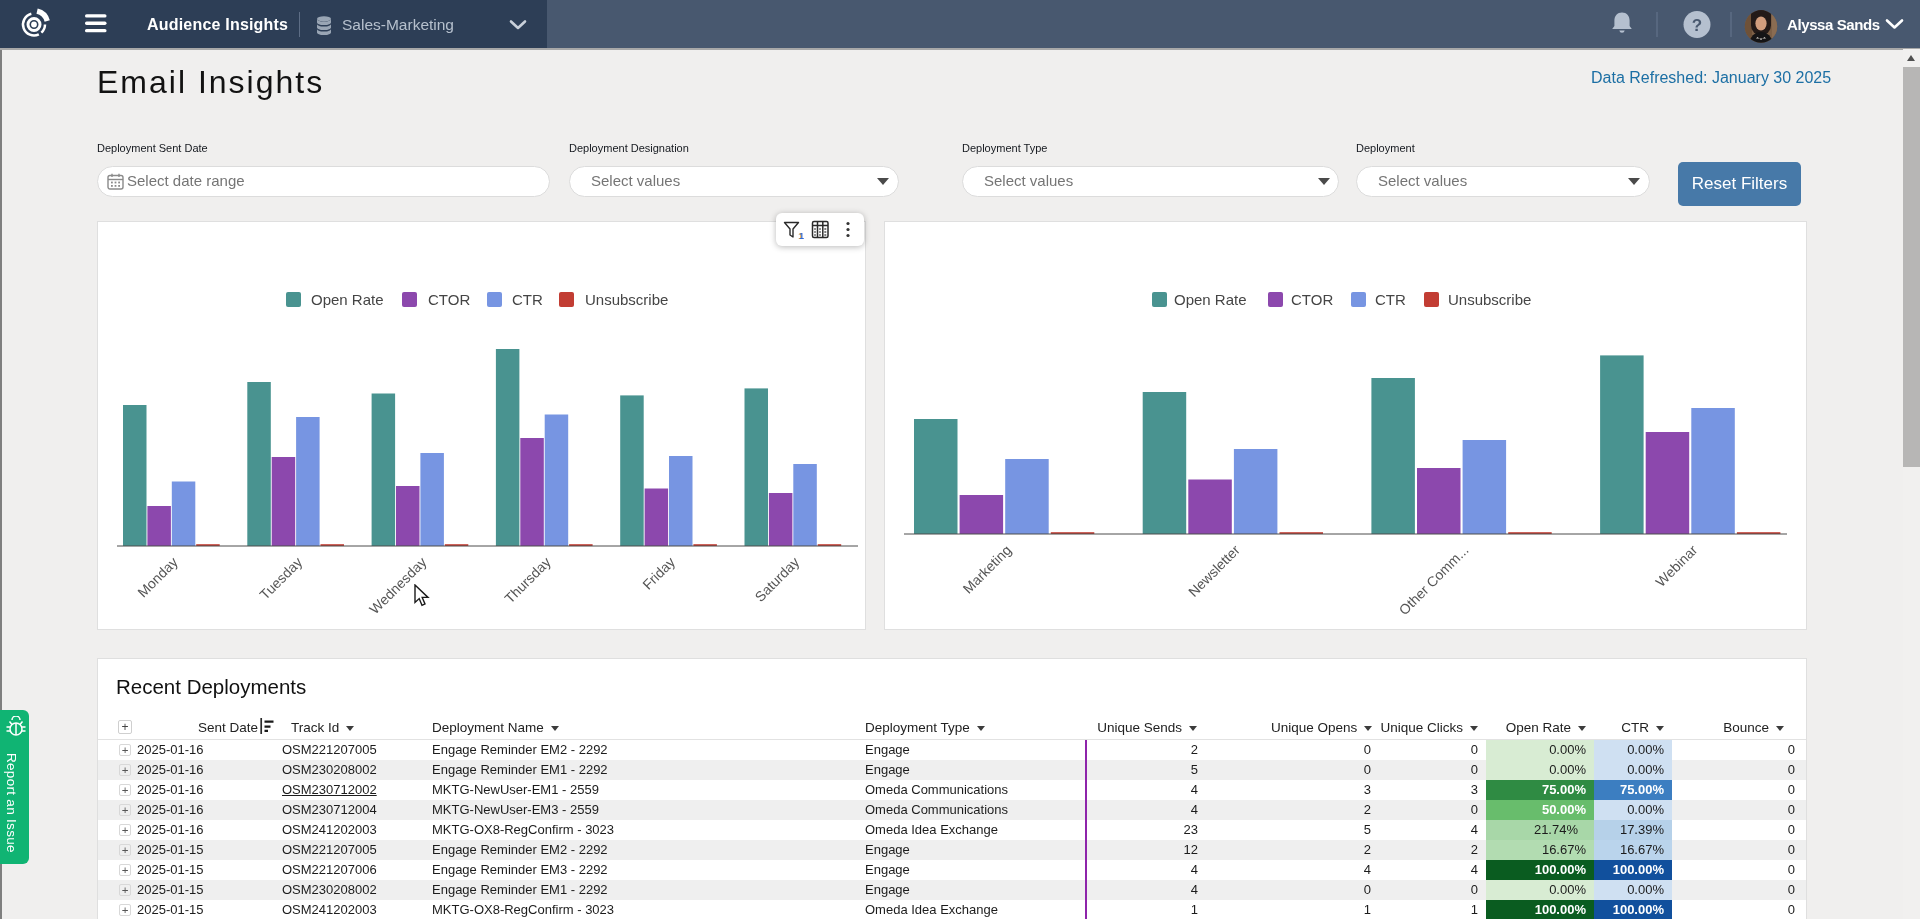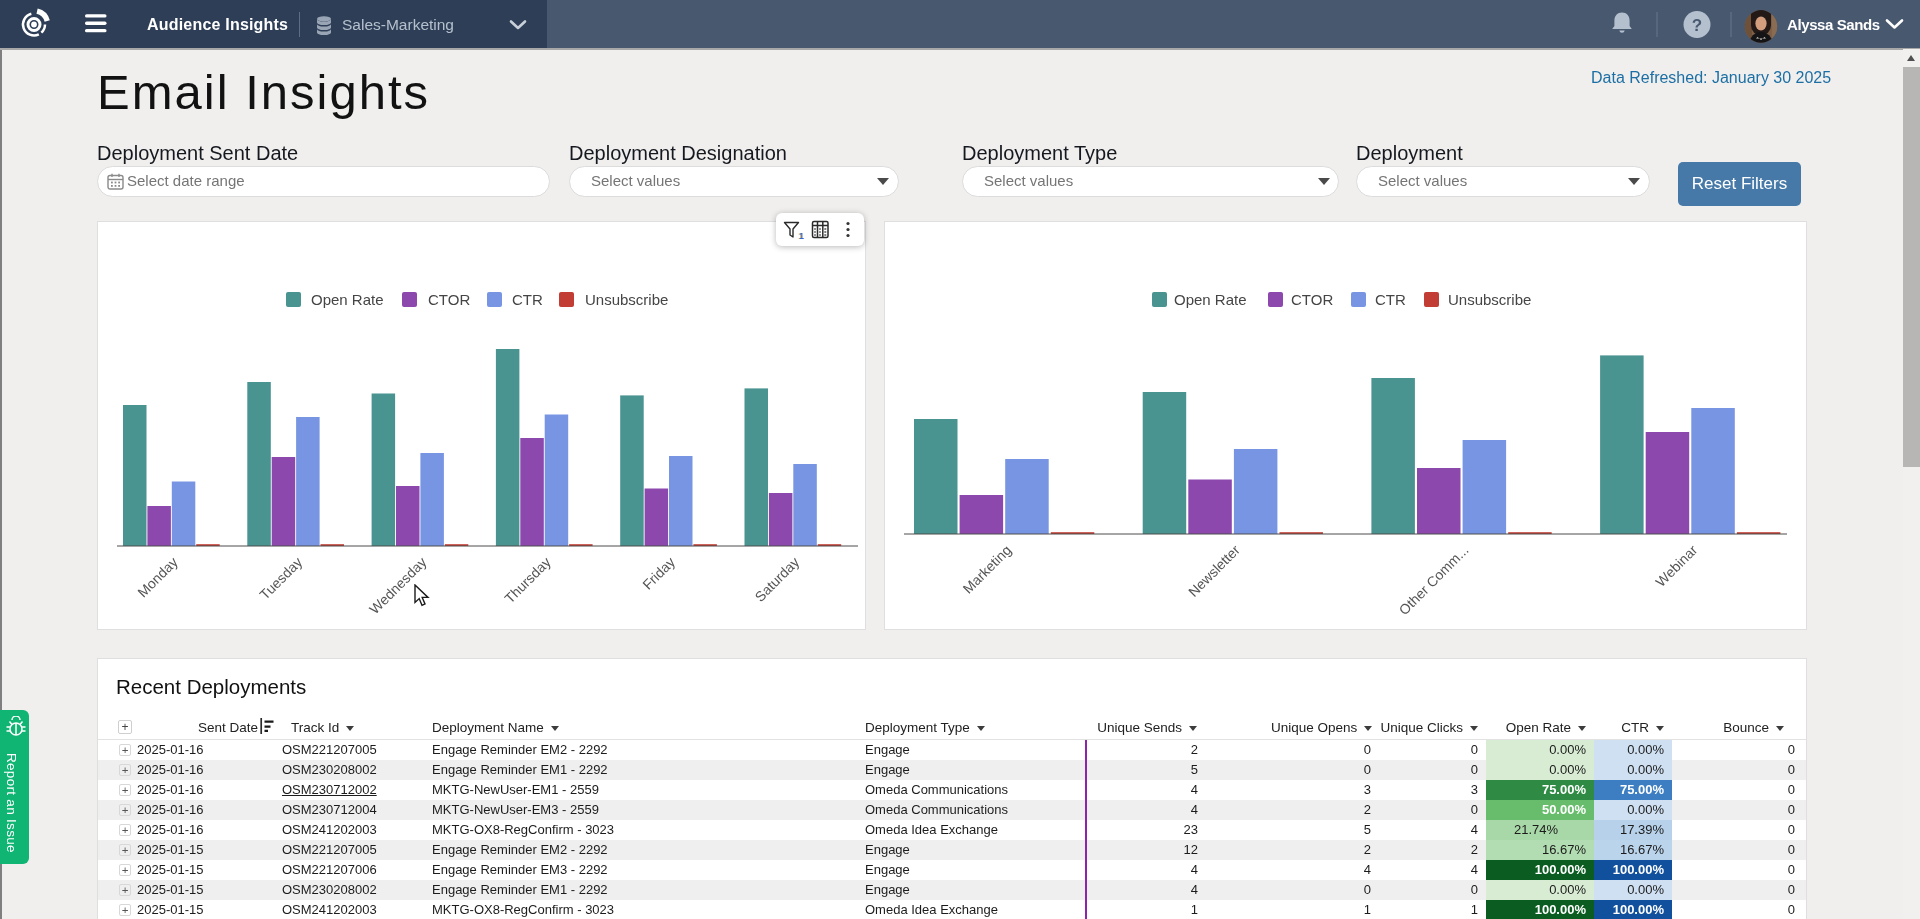--- a/index.html
+++ b/index.html
@@ -7,23 +7,23 @@
 .abs { position:absolute; }
 #root { position:relative; width:1920px; height:919px; }
 
 #nav { position:absolute; left:0; top:0; width:1920px; height:49px; background:#48586f; }
 #navleft { position:absolute; left:0; top:0; width:547px; height:49px; background:#2d3e56; }
 #ai-title { position:absolute; left:147px; top:0; height:49px; line-height:49px; color:#fff; font-size:16px; font-weight:bold; letter-spacing:.2px; }
 #nav-div1 { position:absolute; left:299px; top:12px; width:1px; height:25px; background:#5d6d85; }
 #sm-label { position:absolute; left:342px; top:0; height:49px; line-height:49px; color:#b6c0cd; font-size:15.5px; }
 
 #leftedge { position:absolute; left:0; top:49px; width:2px; height:870px; background:#7f7f7f; }
-h1 { position:absolute; left:97px; top:64px; font-size:49px; font-weight:normal; color:#121212; letter-spacing:2px; }
+h1 { position:absolute; left:97px; top:64px; font-size:32px; font-weight:normal; color:#121212; letter-spacing:2px; }
 #refresh { position:absolute; left:1591px; top:69px; width:244px; font-size:16px; color:#1c6fa4; white-space:nowrap; }
-.flabel { position:absolute; top:142px; font-size:20px; color:#15191f; }
+.flabel { position:absolute; top:142px; font-size:11px; color:#15191f; }
 .pill { position:absolute; top:166px; height:31px; background:#fff; border:1px solid #dcdcdc; border-radius:16px; }
 .phold { position:absolute; top:166px; height:31px; line-height:30px; color:#757575; font-size:15px; }
 .caret { position:absolute; top:178px; width:0; height:0; border-left:6px solid transparent; border-right:6px solid transparent; border-top:7px solid #4a4a4a; }
 #resetbtn { position:absolute; left:1678px; top:162px; width:123px; height:44px; background:#4779a8; border-radius:5px; color:#fff; font-size:17px; text-align:center; line-height:44px; }
 
 .card { position:absolute; background:#fff; border:1px solid #dfdfdf; }
 .ctitle { position:absolute; font-size:22px; color:#161616; white-space:nowrap; letter-spacing:1.4px; }
 .lgsq { position:absolute; width:15px; height:15px; border-radius:2px; top:292px; }
 .lgtx { position:absolute; top:291px; font-size:15px; color:#454545; }
 
@@ -239,21 +239,21 @@
 <div class="trow" style="top:820px; background:#ffffff;">
   <div class="cell plus" style="left:21px;">+</div>
   <div class="cell" style="left:39px;">2025-01-16</div>
   <div class="cell" style="left:184px;">OSM241202003</div>
   <div class="cell" style="left:334px;">MKTG-OX8-RegConfirm - 3023</div>
   <div class="cell" style="left:767px;">Omeda Idea Exchange</div>
   <div class="pline"></div>
   <div class="cell cellr" style="left:1000px; width:100px;">23</div>
   <div class="cell cellr" style="left:1173px; width:100px;">5</div>
   <div class="cell cellr" style="left:1280px; width:100px;">4</div>
-  <div class="cell cellr g21" style="left:1388px; width:108px; padding-right:8px;text-align:center;">21.74%</div>
+  <div class="cell cellr g21" style="left:1388px; width:108px; padding-right:16px;">21.74%</div>
   <div class="cell cellr b17" style="left:1496px; width:78px; padding-right:8px;">17.39%</div>
   <div class="cell cellr" style="left:1597px; width:100px;">0</div>
 </div>
 <div class="trow" style="top:840px; background:#efefef;">
   <div class="cell plus" style="left:21px;">+</div>
   <div class="cell" style="left:39px;">2025-01-15</div>
   <div class="cell" style="left:184px;">OSM221207005</div>
   <div class="cell" style="left:334px;">Engage Reminder EM2 - 2292</div>
   <div class="cell" style="left:767px;">Engage</div>
   <div class="pline"></div>

